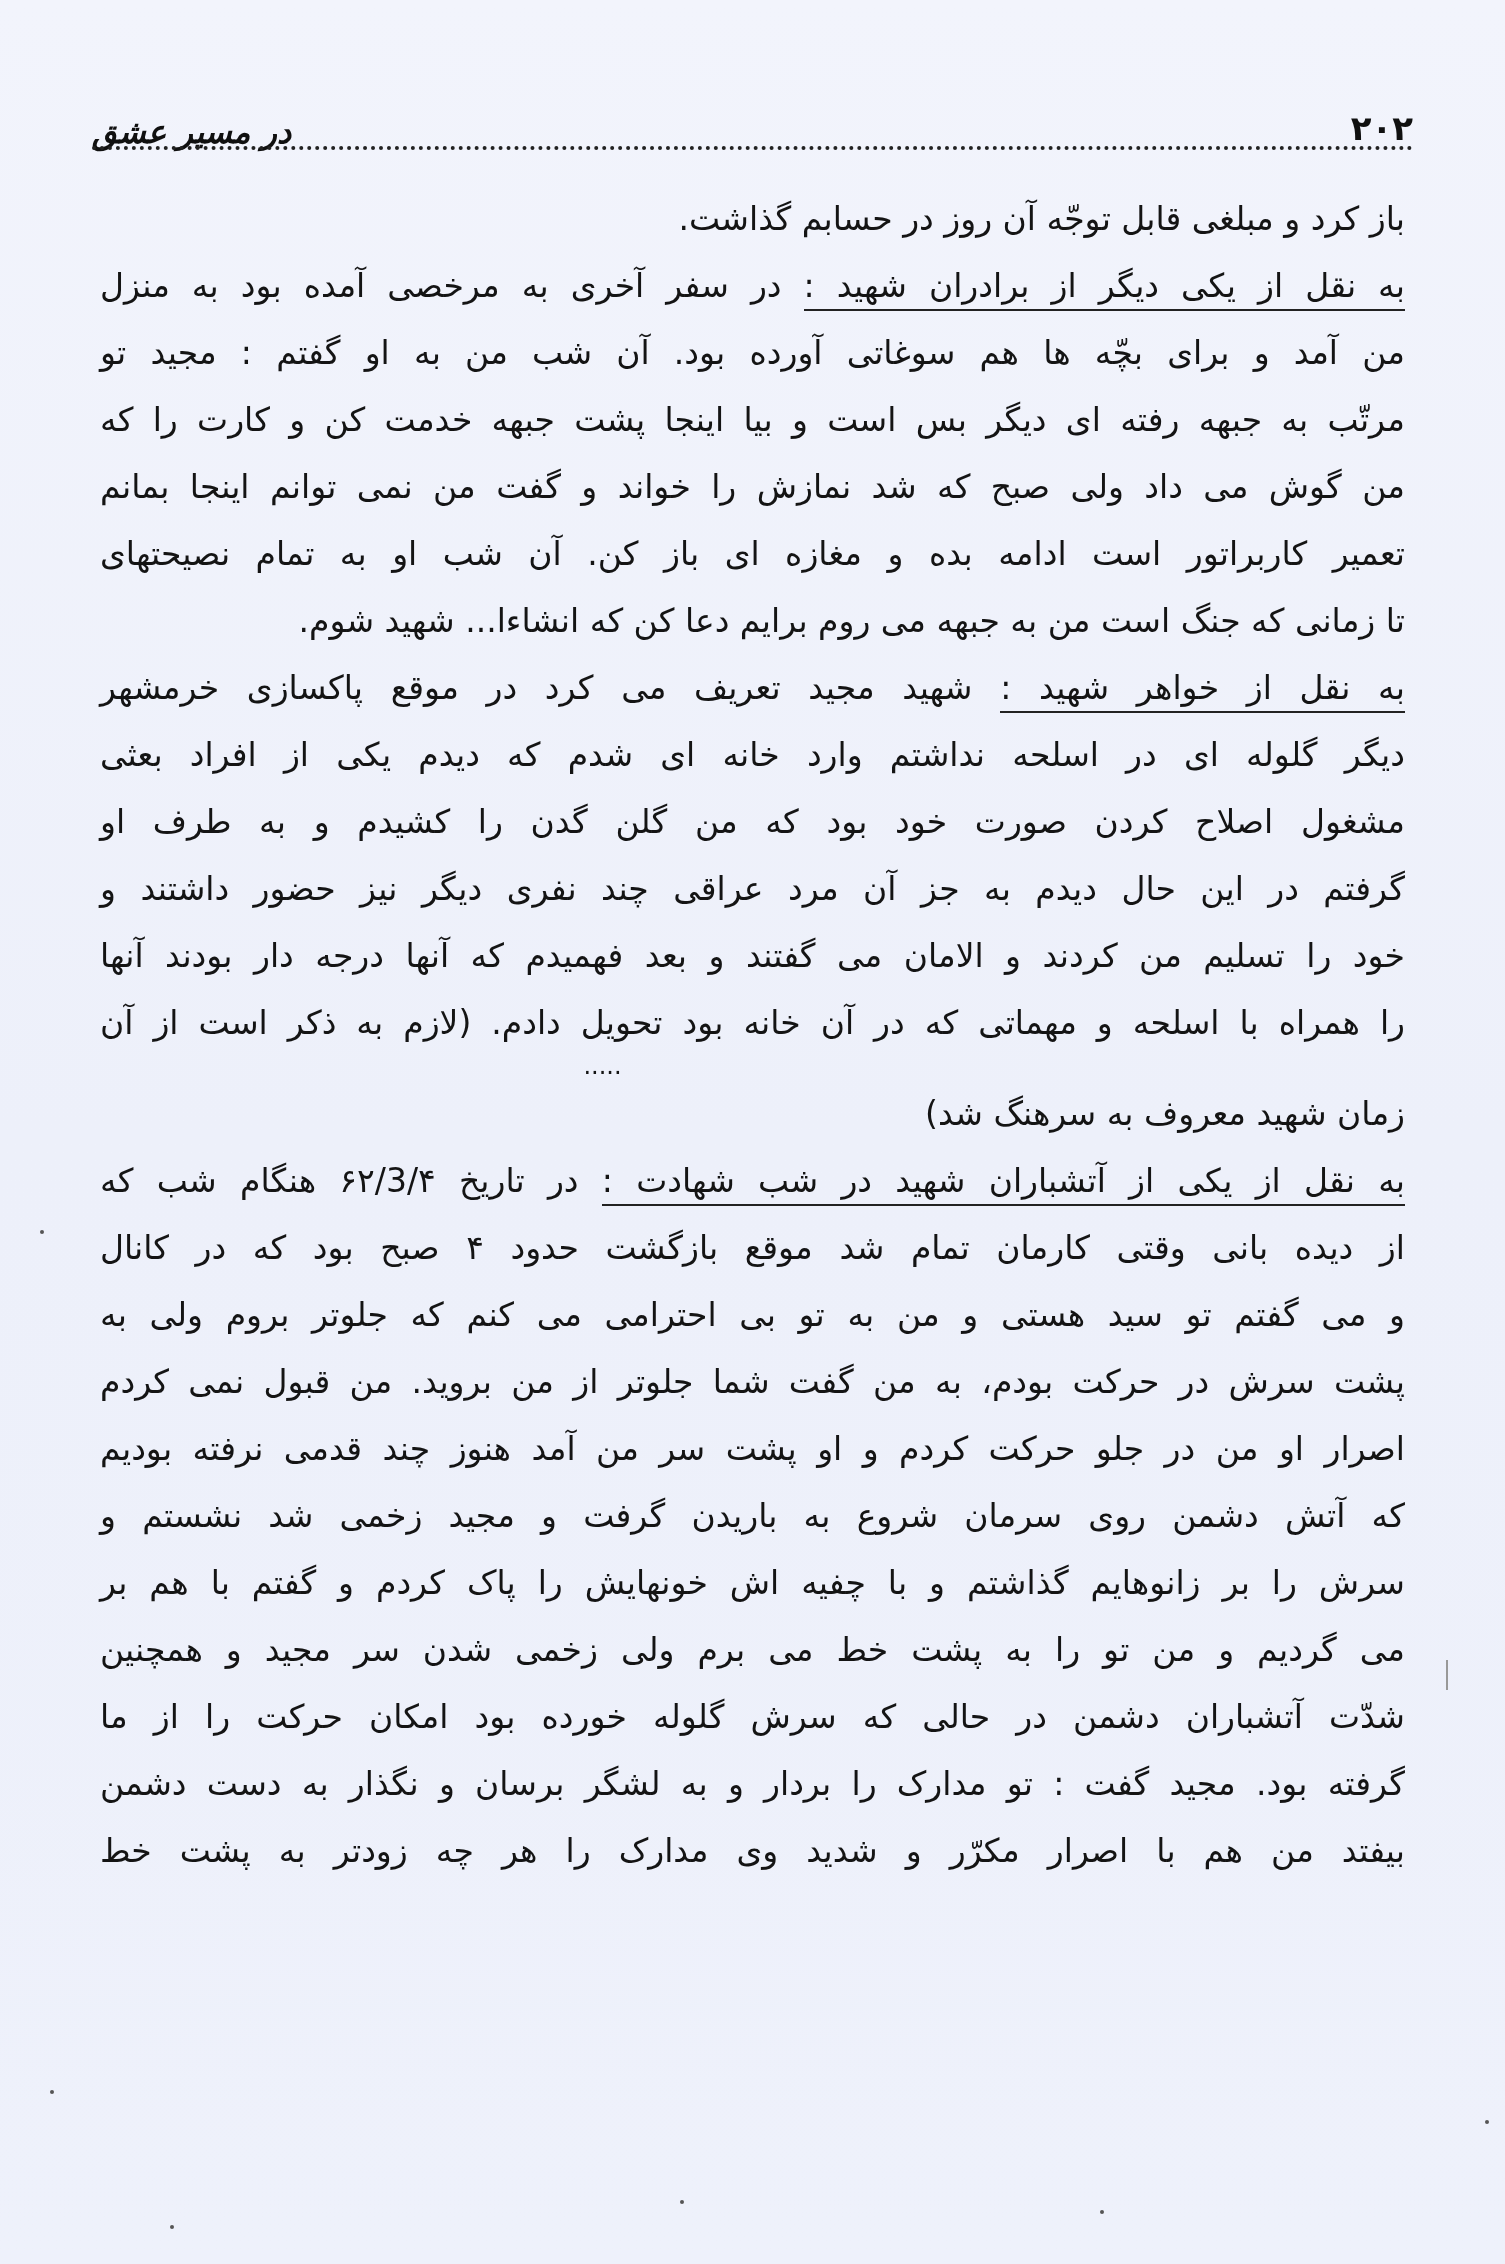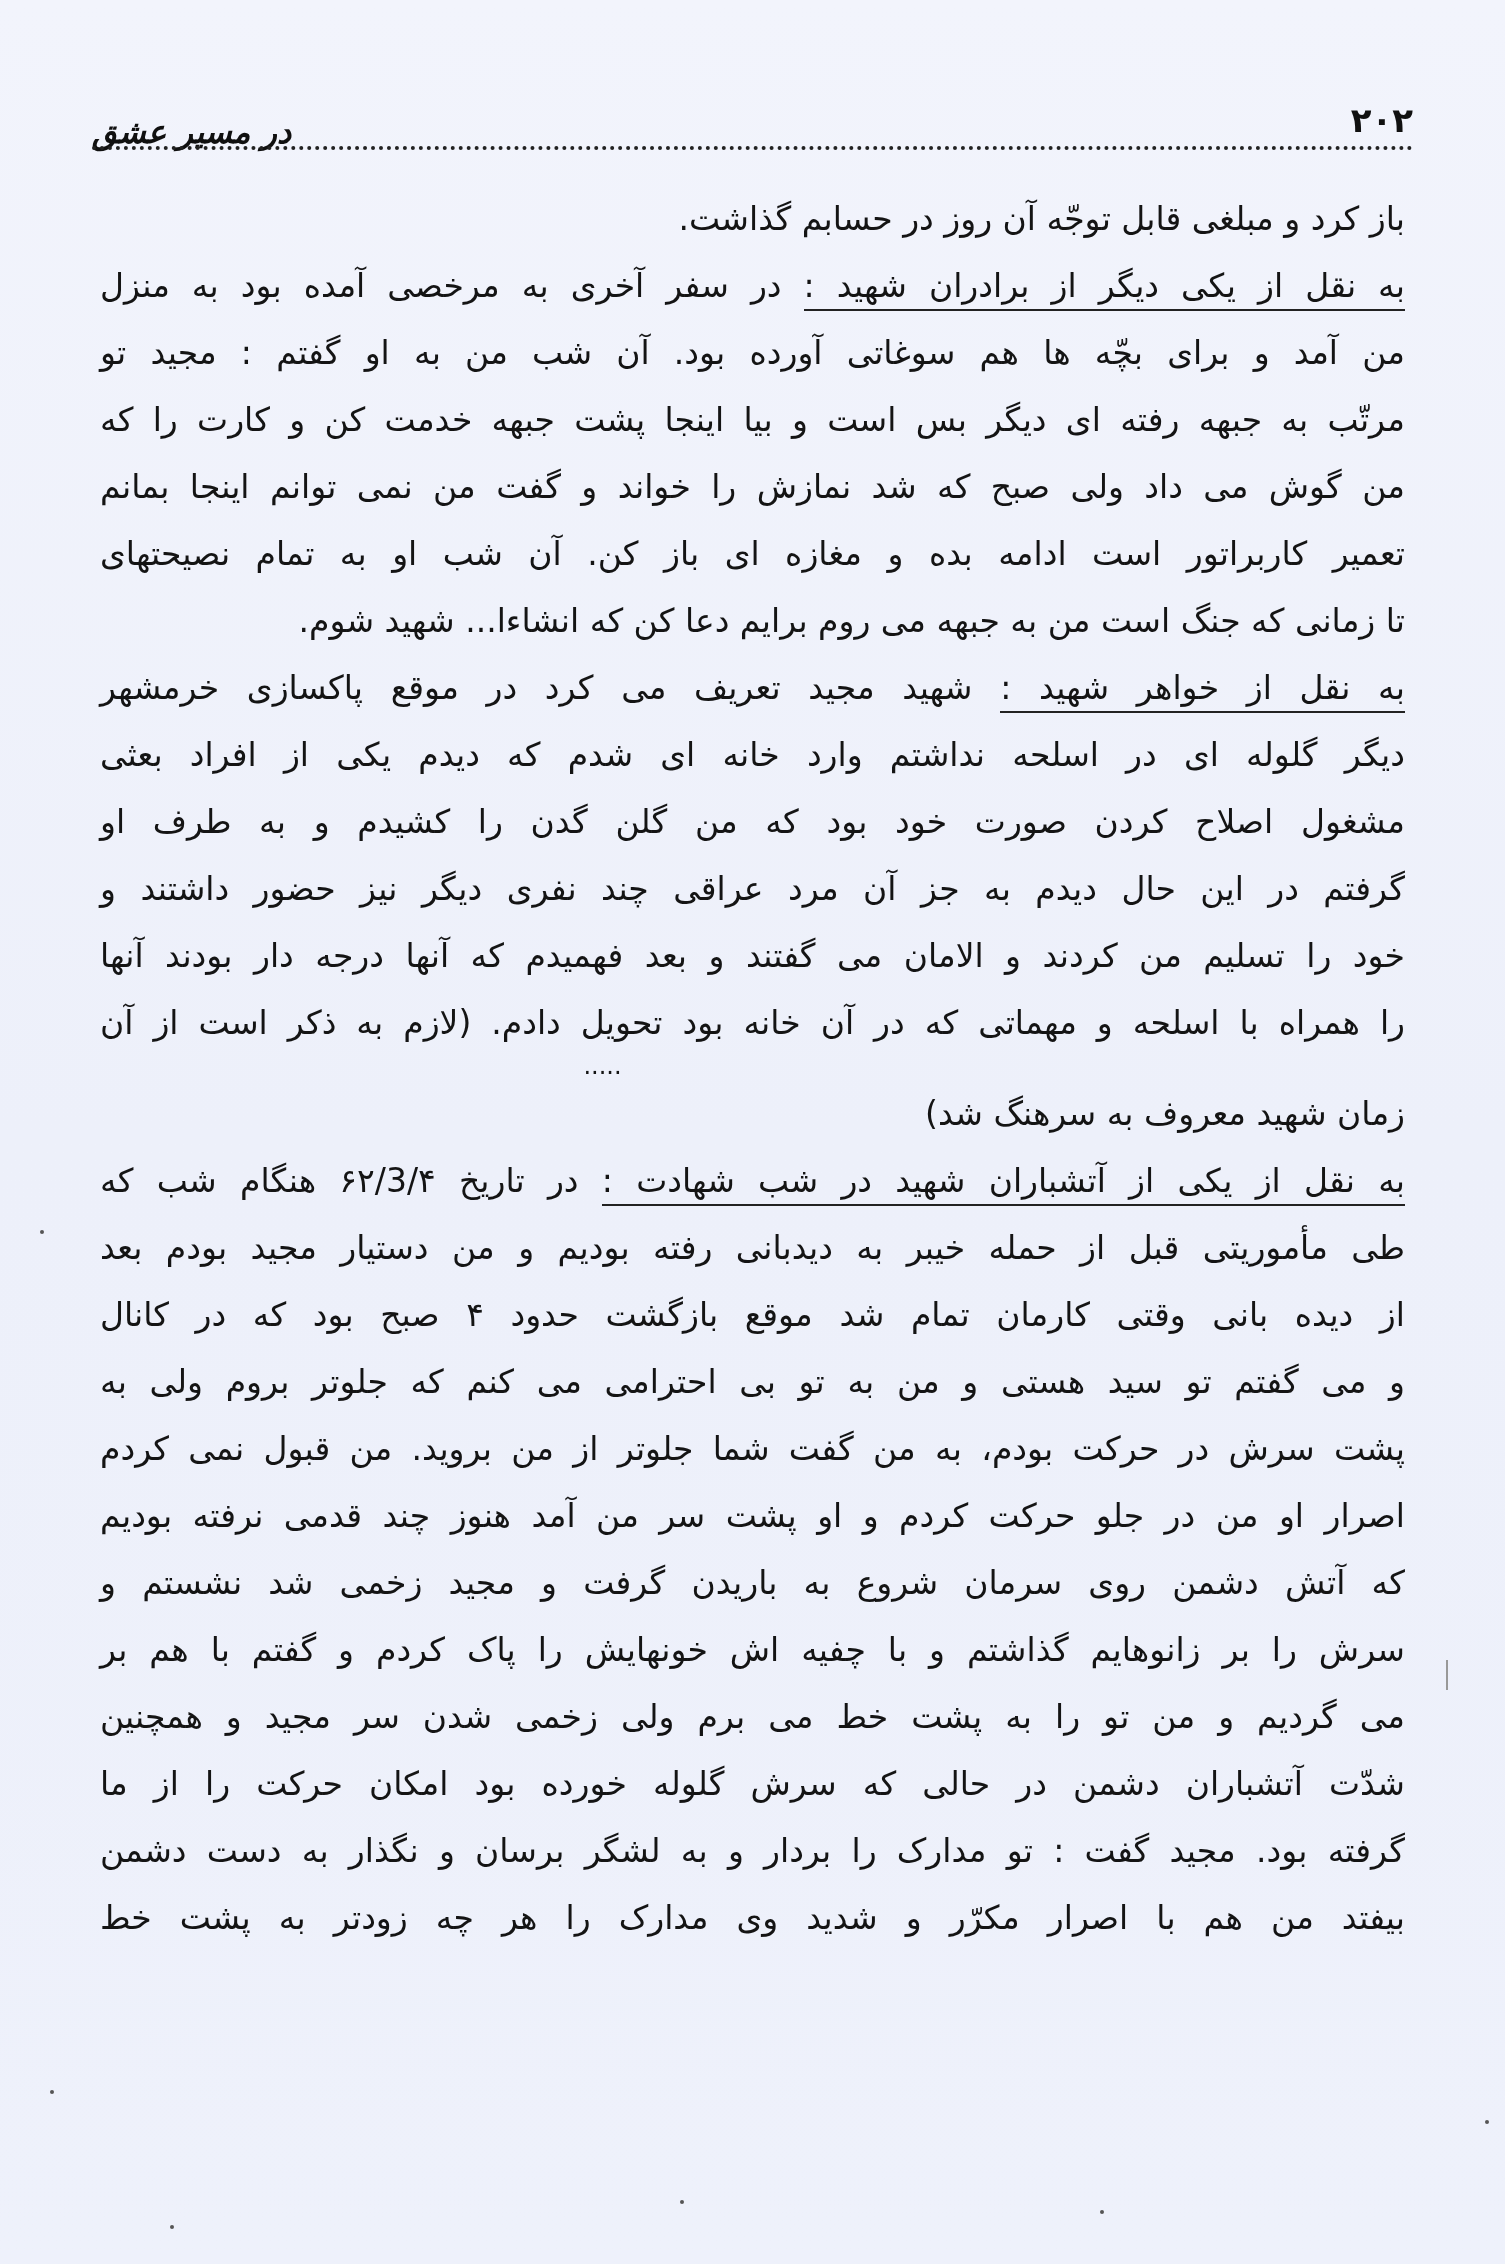--- a/index.html
+++ b/index.html
@@ -12,21 +12,21 @@
   }
   .page {
     position: absolute; left: 0; top: 0; width: 1505px; height: 2264px;
     background: linear-gradient(180deg, #f2f4fc 0%, #edf0fa 50%, #eef1fb 100%);
   }
   .header {
     position: absolute; left: 92px; right: 92px; top: 96px; height: 54px;
     direction: rtl;
   }
   .page-number {
-    position: absolute; right: 0; top: 4px;
+    position: absolute; right: 0; top: 12px;
     font-family: "DejaVu Sans", sans-serif; font-weight: bold;
     font-size: 34px; line-height: 40px; color: #101010;
   }
   .running-title {
     position: absolute; left: 0; top: 16px;
     font-style: italic; font-weight: bold; font-size: 32px; line-height: 40px;
     color: #101010;
   }
   .dotted-rule {
     position: absolute; left: 0; right: 0; top: 50px; height: 0;
@@ -68,21 +68,20 @@
       <div class="line last"><span>تا زمانی که جنگ است من به جبهه می روم برایم دعا کن که انشاءا... شهید شوم.</span></div>
       <div class="line"><span class="attrib">به نقل از خواهر شهید :</span><span> شهید مجید تعریف می کرد در موقع پاکسازی خرمشهر</span></div>
       <div class="line"><span>دیگر گلوله ای در اسلحه نداشتم وارد خانه ای شدم که دیدم یکی از افراد بعثی</span></div>
       <div class="line"><span>مشغول اصلاح کردن صورت خود بود که من گلن گدن را کشیدم و به طرف او</span></div>
       <div class="line"><span>گرفتم در این حال دیدم به جز آن مرد عراقی چند نفری دیگر نیز حضور داشتند و</span></div>
       <div class="line"><span>خود را تسلیم من کردند و الامان می گفتند و بعد فهمیدم که آنها درجه دار بودند آنها</span></div>
       <div class="line"><span>را همراه با اسلحه و مهماتی که در آن خانه بود تحویل دادم. (لازم به ذکر است از آن</span></div>
       <div class="line center-dots"><span>.....</span></div>
       <div class="line last"><span>زمان شهید معروف به سرهنگ شد)</span></div>
       <div class="line"><span class="attrib">به نقل از یکی از آتشباران شهید در شب شهادت :</span><span> در تاریخ ۶۲/3/۴ هنگام شب که</span></div>
-      <div class="line"><span>طی مأموریتی قبل از حمله خیبر به دیدبانی رفته بودیم و من دستیار مجید بودم بعد</span></div>
       <div class="line"><span>از دیده بانی وقتی کارمان تمام شد موقع بازگشت حدود ۴ صبح بود که در کانال</span></div>
       <div class="line"><span>و می گفتم تو سید هستی و من به تو بی احترامی می کنم که جلوتر بروم ولی به</span></div>
       <div class="line"><span>پشت سرش در حرکت بودم، به من گفت شما جلوتر از من بروید. من قبول نمی کردم</span></div>
       <div class="line"><span>اصرار او من در جلو حرکت کردم و او پشت سر من آمد هنوز چند قدمی نرفته بودیم</span></div>
       <div class="line"><span>که آتش دشمن روی سرمان شروع به باریدن گرفت و مجید زخمی شد نشستم و</span></div>
       <div class="line"><span>سرش را بر زانوهایم گذاشتم و با چفیه اش خونهایش را پاک کردم و گفتم با هم بر</span></div>
       <div class="line"><span>می گردیم و من تو را به پشت خط می برم ولی زخمی شدن سر مجید و همچنین</span></div>
       <div class="line"><span>شدّت آتشباران دشمن در حالی که سرش گلوله خورده بود امکان حرکت را از ما</span></div>
       <div class="line"><span>گرفته بود. مجید گفت : تو مدارک را بردار و به لشگر برسان و نگذار به دست دشمن</span></div>
       <div class="line"><span>بیفتد من هم با اصرار مکرّر و شدید وی مدارک را هر چه زودتر به پشت خط</span></div>

